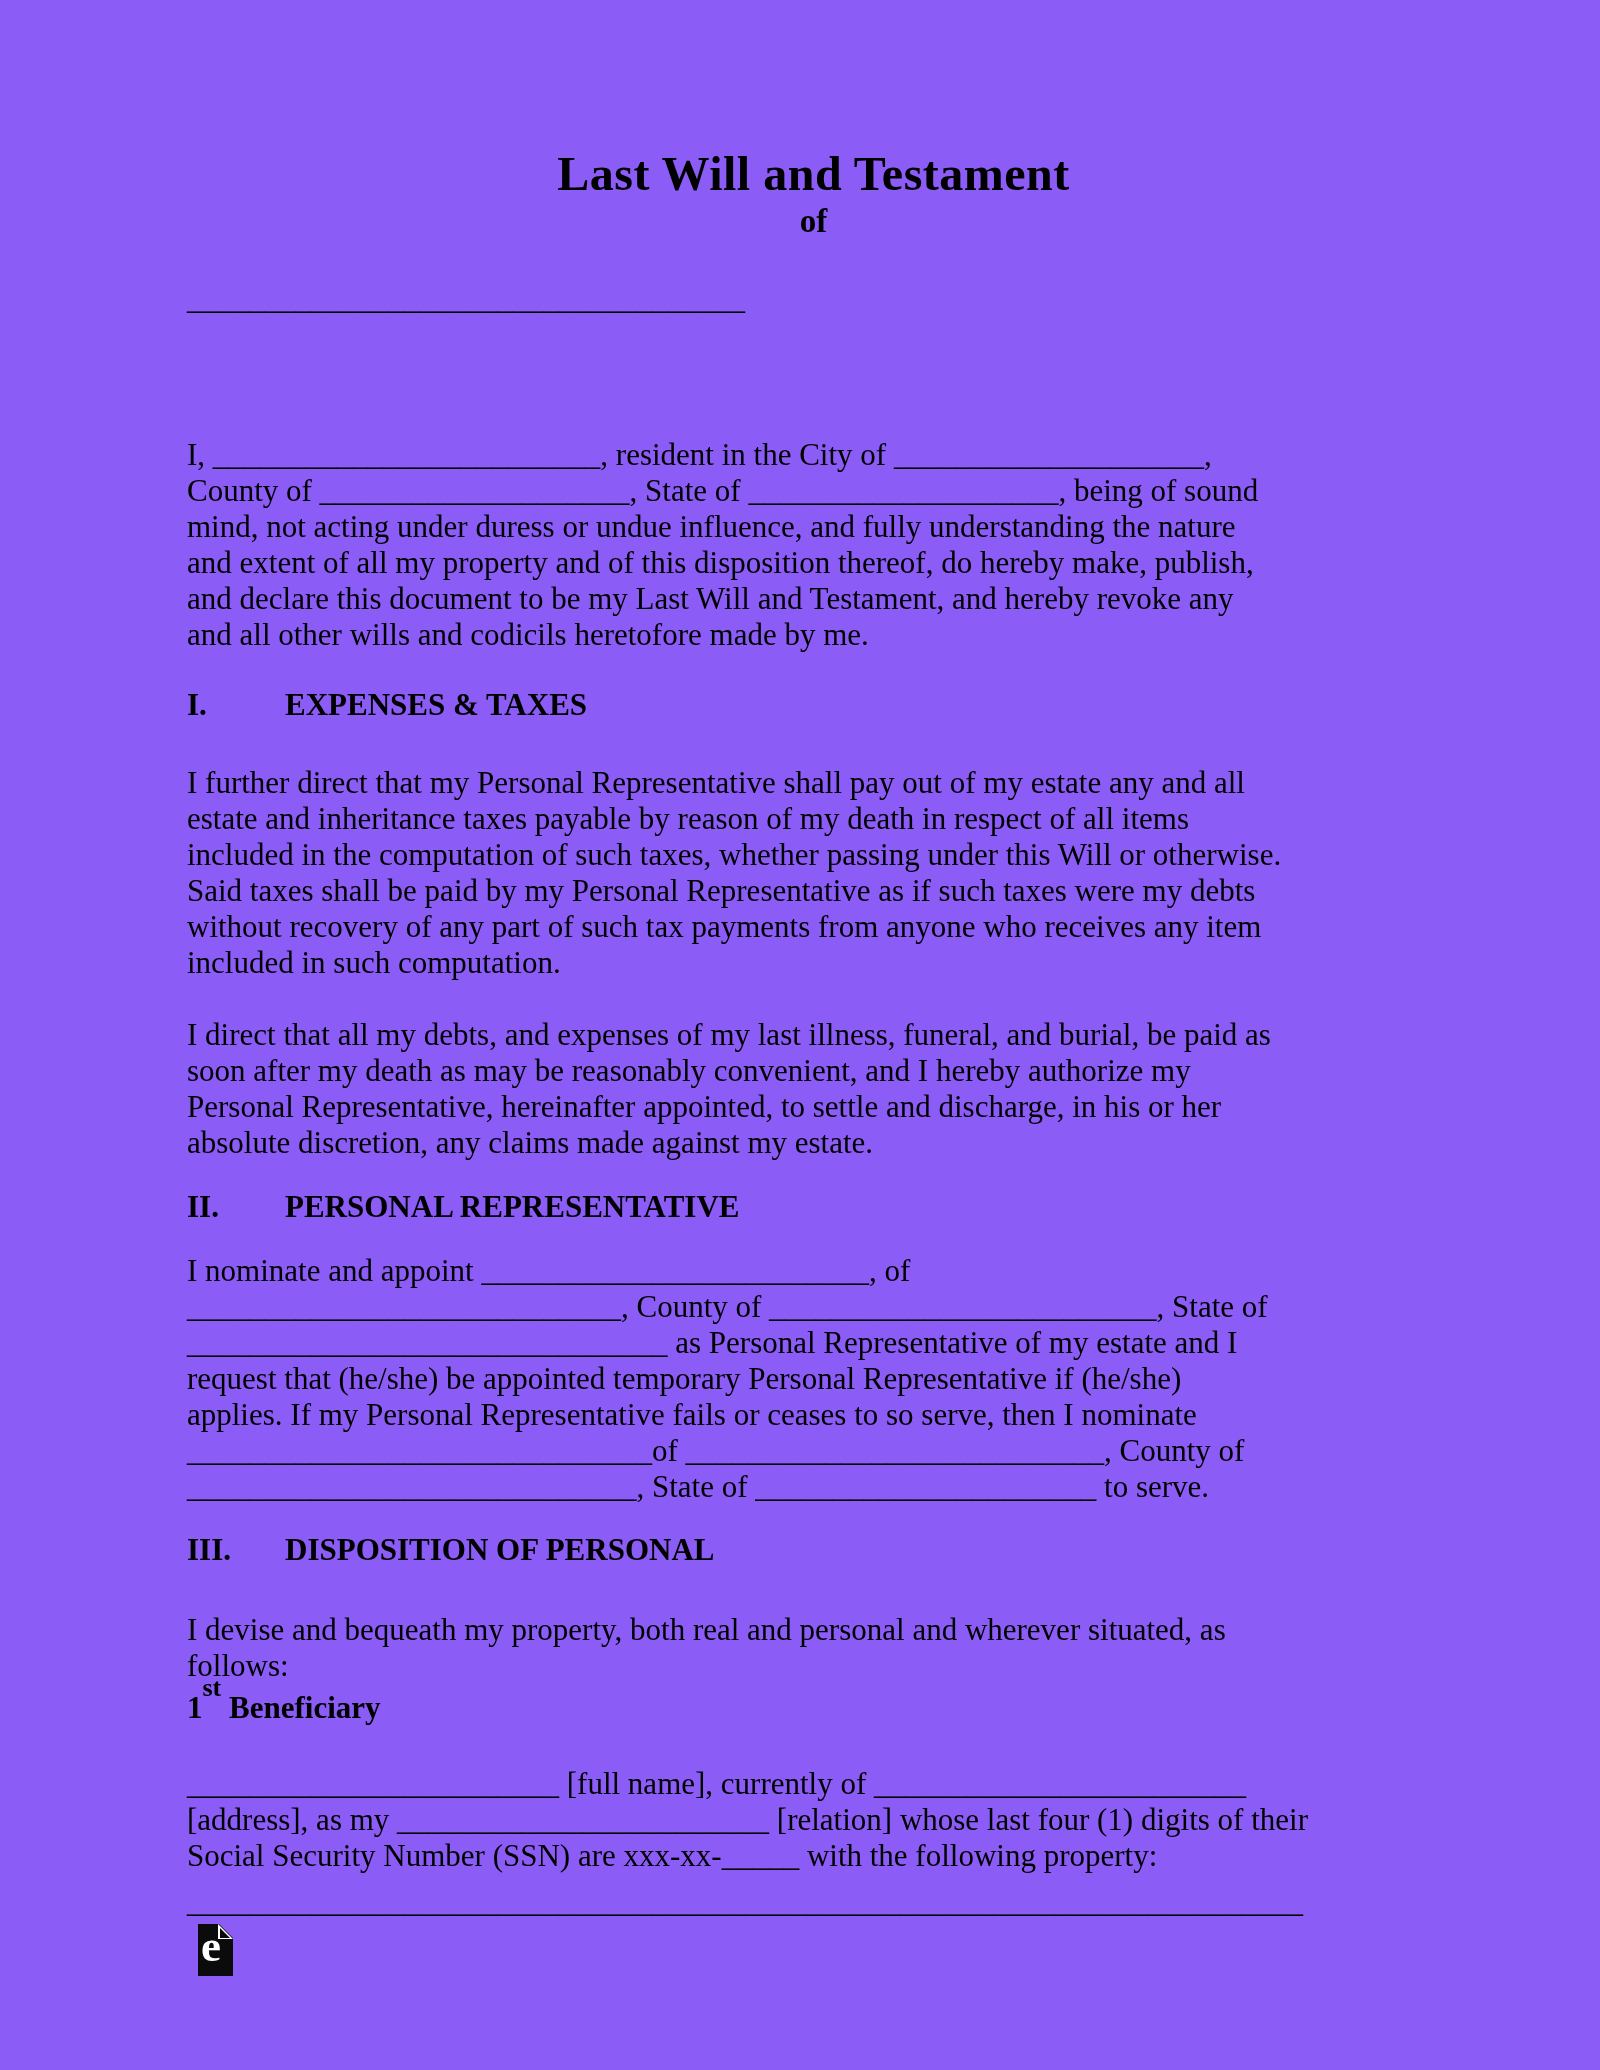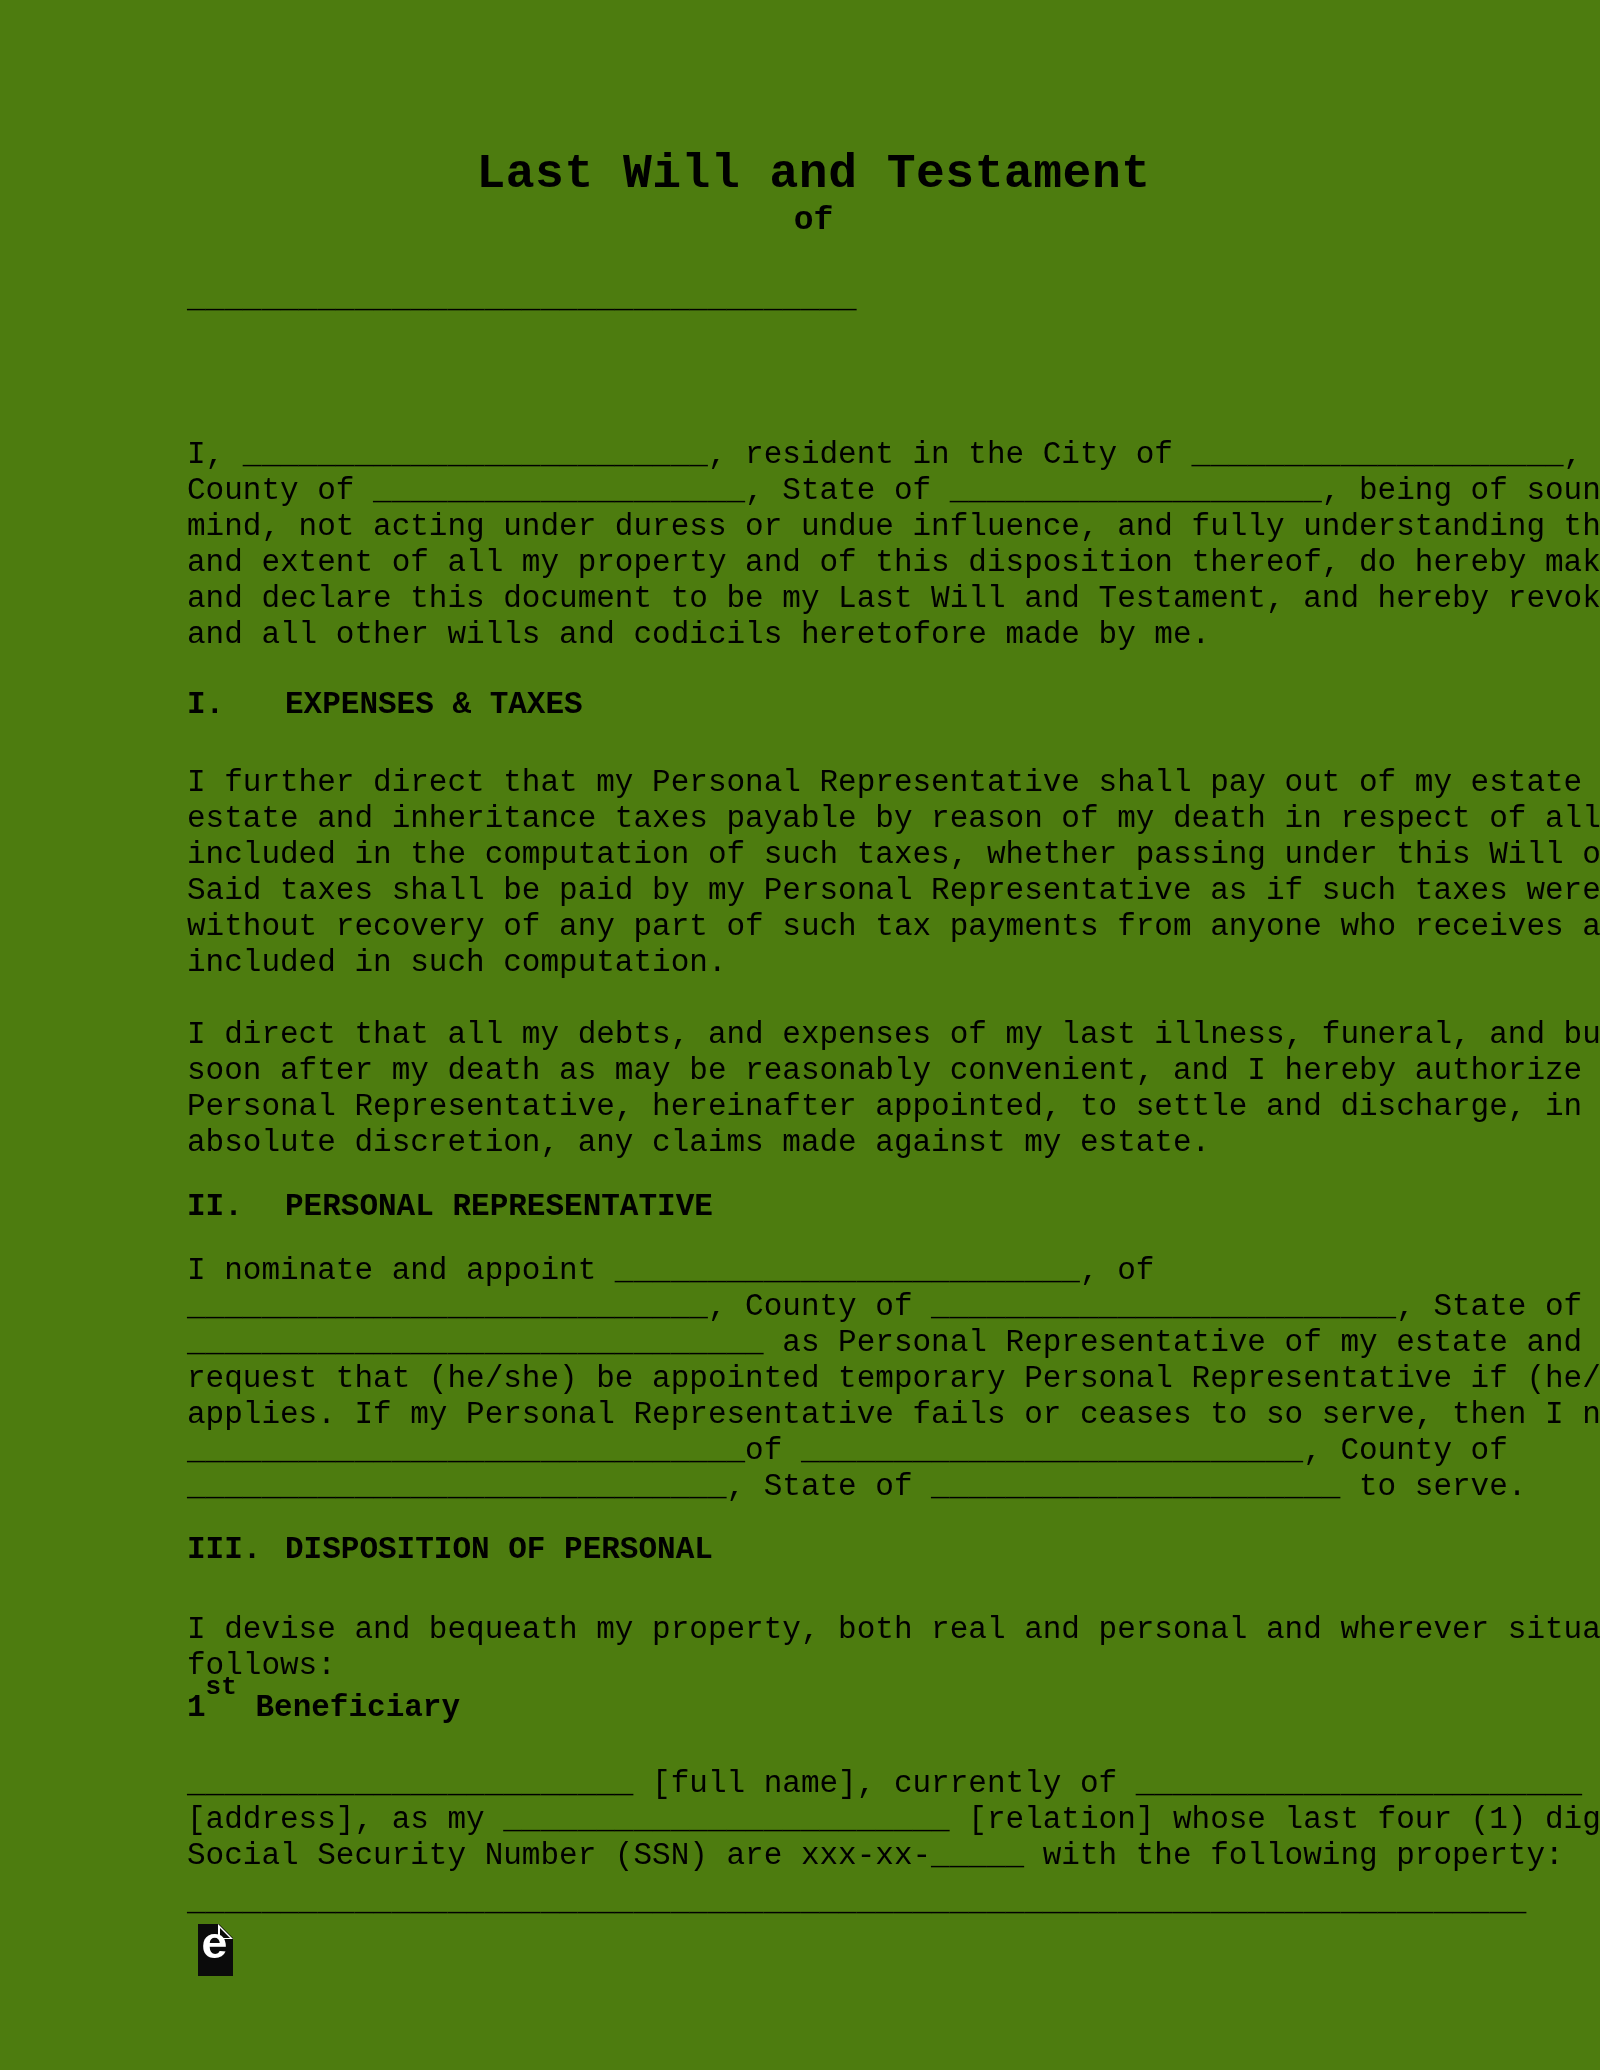--- a/index.html
+++ b/index.html
@@ -4,23 +4,23 @@
 <style>
   html, body {
     margin: 0;
     padding: 0;
     background: #ffffff;
   }
   .page {
     position: relative;
     width: 1600px;
     height: 2070px;
-    background: #4d7c0f;
+    background: #8b5cf6;
     color: #000000;
-    font-family: Liberation Mono, monospace;
+    font-family: Liberation Serif, serif;
     font-size: 31px;
     line-height: 36px;
     overflow: hidden;
   }
   .content {
     padding: 0 160px 0 187px;
   }
   .title {
     margin-top: 146px;
     font-size: 48px;

